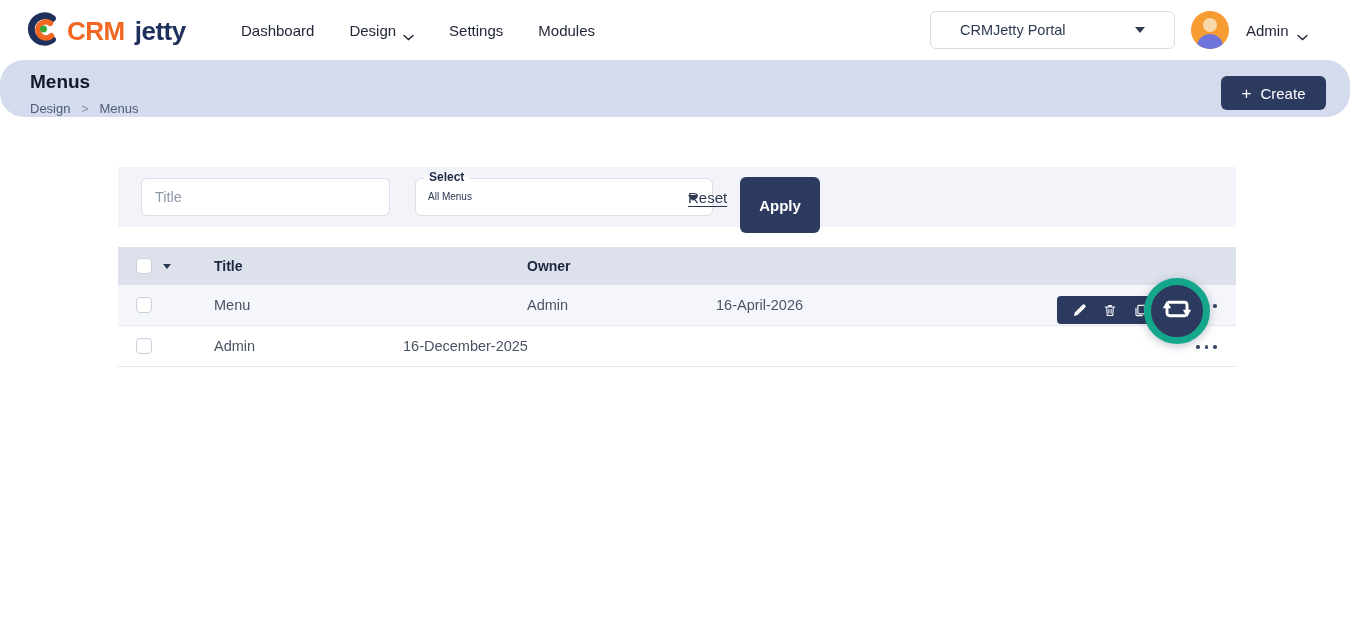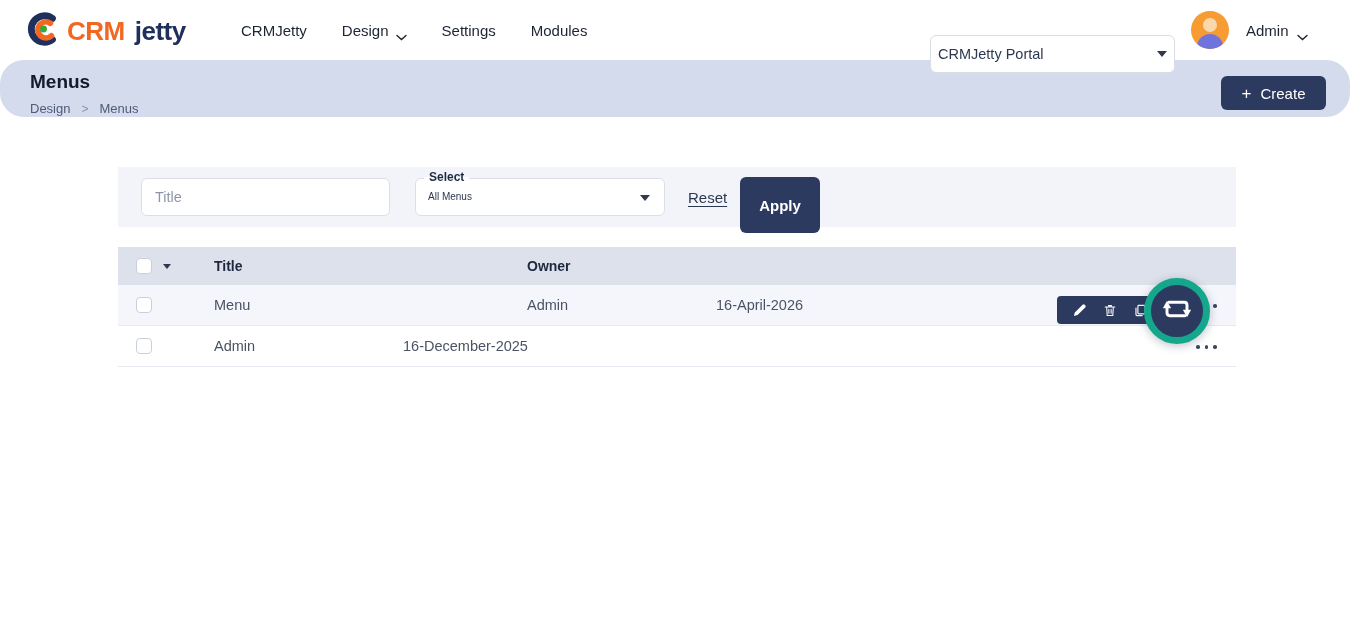--- a/index.html
+++ b/index.html
@@ -17,21 +17,21 @@
   .topbar{position:absolute;left:0;top:0;width:1350px;height:60px;background:#fff;z-index:5;}
   .logo{position:absolute;left:25px;top:10px;display:flex;align-items:center;cursor:pointer;}
   .logo-text{font-size:26px;font-weight:bold;letter-spacing:-0.5px;line-height:40px;}
   .logo-crm{color:var(--brand-orange);margin-left:4px;}
   .logo-jetty{color:var(--brand-navy);margin-left:10px;}
   .topnav{position:absolute;left:241px;top:0;height:60px;display:flex;align-items:center;gap:35px;}
   .nav-item{display:flex;align-items:center;gap:7px;font-size:15px;color:#1d2433;cursor:pointer;white-space:nowrap;}
   .chev{width:11px;height:7px;display:inline-block;}
   .portal-select{position:absolute;left:930px;top:11px;width:245px;height:38px;border:1px solid #d9dde5;
     border-radius:6px;background:#fff;display:flex;align-items:center;justify-content:space-between;
-    padding:0 7px;font-size:14.5px;color:#2b3950;cursor:pointer;margin-top:24px;}
+    padding:0 29px;font-size:14.5px;color:#2b3950;cursor:pointer;}
   .tri-down{width:0;height:0;border-left:5px solid transparent;border-right:5px solid transparent;border-top:6px solid #2f3a4f;}
   .avatar{position:absolute;left:1191px;top:11px;width:38px;height:38px;border-radius:50%;
     background:var(--avatar-orange);overflow:hidden;cursor:pointer;}
   .avatar .head{position:absolute;left:12px;top:7px;width:14px;height:14px;border-radius:50%;background:var(--avatar-head);}
   .avatar .bodyshape{position:absolute;left:6px;top:23px;width:26px;height:26px;border-radius:50%;background:var(--avatar-body);}
   .user-menu{position:absolute;left:1246px;top:0;height:60px;display:flex;align-items:center;gap:8px;
     font-size:15px;color:#1d2433;cursor:pointer;}
 
   
   .header-band{position:absolute;left:0;top:60px;width:1350px;height:57px;background:var(--header-band);border-radius:24px;}
@@ -41,21 +41,21 @@
   .breadcrumb .crumb{cursor:pointer;}
   .create-btn{position:absolute;right:24px;top:16px;width:105px;height:34px;background:var(--navy);border:none;
     border-radius:6px;color:#fff;font-size:15px;font-family:inherit;display:flex;align-items:center;justify-content:center;gap:9px;cursor:pointer;}
   .create-btn .plus{font-size:17px;font-weight:normal;line-height:1;}
 
   
   .filter-panel{position:absolute;left:118px;top:167px;width:1118px;height:60px;background:var(--panel-bg);}
   .title-input{position:absolute;left:23px;top:11px;width:249px;height:38px;border:1px solid #dcdfe8;border-radius:6px;
     padding:0 13px;font-size:14.5px;font-family:inherit;color:#333;background:#fff;outline:none;}
   .title-input::placeholder{color:#8d96a8;opacity:1;}
-  .menu-select{position:absolute;left:297px;top:11px;width:250px;height:38px;border:1px solid #dcdfe8;border-radius:6px;
+  .menu-select{position:absolute;left:297px;top:11px;width:298px;height:38px;border:1px solid #dcdfe8;border-radius:6px;
     background:#fff;cursor:pointer;}
   .float-label{position:absolute;top:-9px;left:8px;padding:0 5px;font-size:12px;font-weight:bold;color:#1f2a44;
     background:linear-gradient(var(--panel-bg) 50%, #fff 50%);line-height:14px;}
   .select-value{position:absolute;left:12px;top:0;line-height:36px;font-size:10px;color:#2b3950;}
   .select-caret{position:absolute;right:14px;top:16px;}
   .reset-link{position:absolute;left:570px;top:0;height:60px;display:flex;align-items:center;font-size:15px;
     color:#2b3950;text-decoration:underline;text-underline-offset:3px;cursor:pointer;}
   .apply-btn{position:absolute;left:622px;top:10px;width:80px;height:56px;background:var(--navy);border:none;border-radius:6px;
     color:#fff;font-size:15px;font-weight:bold;font-family:inherit;cursor:pointer;}
 
@@ -102,21 +102,21 @@
           <path d="M24 12.5 A7.6 7.6 0 1 0 25 24.5" fill="none" stroke="#f26722" stroke-width="5.5" stroke-linecap="round"></path>
           <circle cx="17.5" cy="18" r="3.3" fill="#3aa838"></circle>
         </svg>
       </span>
       <span class="logo-text logo-crm">CRM</span>
       <span class="logo-text logo-jetty">jetty</span>
     </div>
 
     <nav class="topnav">
       <div class="nav-item">
-        <span>CRMJetty</span>
+        <span>Dashboard</span>
       </div>
       <div class="nav-item">
         <span>Design</span>
         <span class="chev">
           <svg width="11" height="7" viewBox="0 0 11 7">
               <polyline points="1,1.5 5.5,5.5 10,1.5" fill="none" stroke="#1d2433" stroke-width="1.4" stroke-linecap="round"></polyline>
             </svg>
         </span>
       </div>
       <div class="nav-item">

